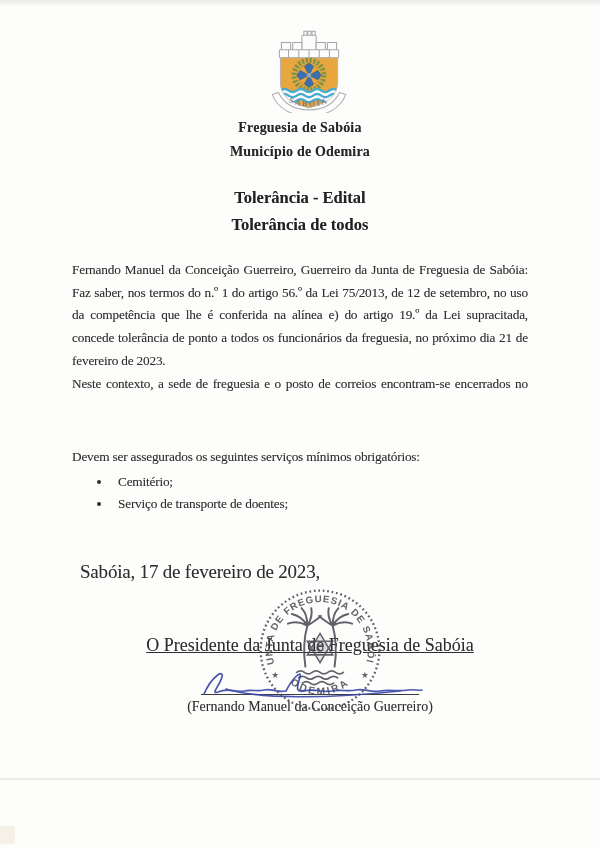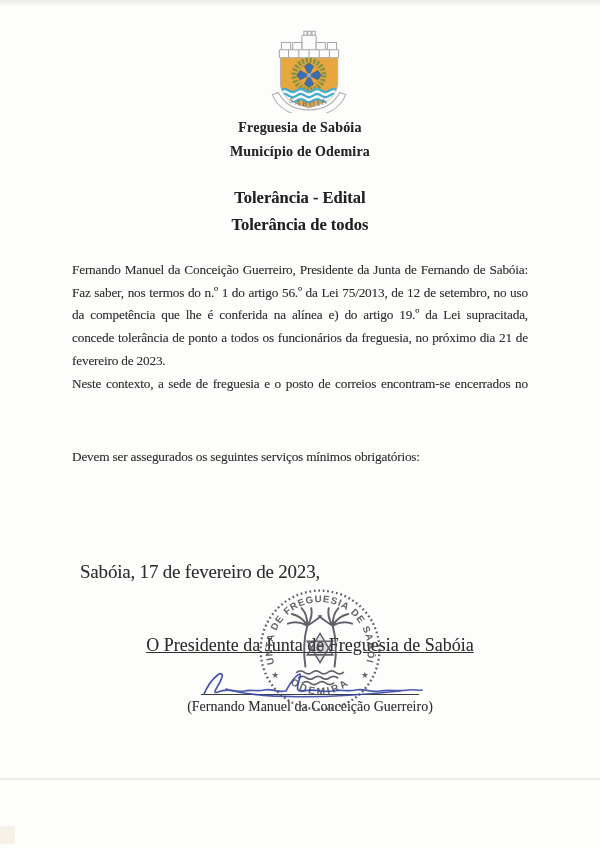--- a/index.html
+++ b/index.html
@@ -104,30 +104,34 @@
     </text>
   </svg>
 
   <div class="center-line org org2">Município de Odemira</div>
   <div class="center-line org">Freguesia de Sabóia</div>
 
   <div class="center-line doc-title">Tolerância - Edital</div>
   <div class="center-line doc-title doc-subtitle">Tolerância de todos</div>
 
   <div class="body-text">
-    <div class="bl jl">Fernando Manuel da Conceição Guerreiro, Presidente da Junta de Fernando de Sabóia:</div>
+    <div class="bl jl">Fernando Manuel da Conceição Guerreiro, Guerreiro da Junta de Freguesia de Sabóia:</div>
     <div class="bl jl">Faz saber, nos termos do n.º 1 do artigo 56.º da Lei 75/2013, de 12 de setembro, no uso</div>
     <div class="bl jl">da competência que lhe é conferida na alínea e) do artigo 19.º da Lei supracitada,</div>
     <div class="bl jl">concede tolerância de ponto a todos os funcionários da freguesia, no próximo dia 21 de</div>
     <div class="bl">fevereiro de 2023.</div>
     <div class="bl jl">Neste contexto, a sede de freguesia e o posto de correios encontram-se encerrados no</div>
   </div>
 
   <div class="services">
     <div>Devem ser assegurados os seguintes serviços mínimos obrigatórios:</div>
+    <ul>
+      <li>Cemitério;</li>
+      <li>Serviço de transporte de doentes;</li>
+    </ul>
   </div>
 
   <div class="date-line">Sabóia, 17 de fevereiro de 2023,</div>
 
   <div class="signer-role">O Presidente da Junta de Freguesia de Sabóia</div>
 
   <svg class="stamp" viewBox="0 0 150 150" aria-hidden="true">
     <circle cx="75" cy="75" r="61" fill="none" stroke="#4a4a55" stroke-width="2.4" stroke-dasharray="1.8 2.8"></circle>
     <path id="stampTop" d="M27.7,87.7 A49,49 0 1 1 122.3,87.7" fill="none"></path>
     <path id="stampBottom" d="M45.4,110.2 A46,46 0 0 0 104.6,110.2" fill="none"></path>

